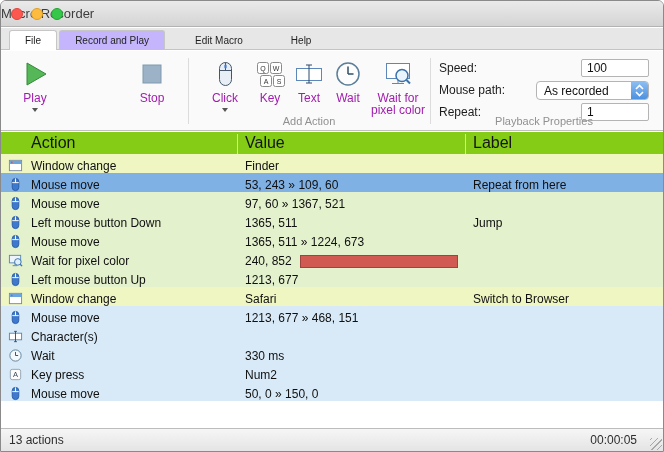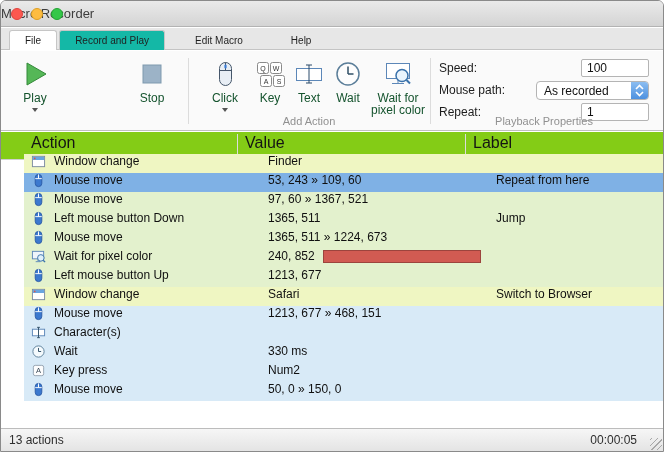--- a/index.html
+++ b/index.html
@@ -18,29 +18,29 @@
   .light.yellow{background:#fdbc40;border:1px solid #dfa023;}
   .light.green{background:#34c749;border:1px solid #23a433;}
   .title{text-align:left;line-height:25px;font-size:13px;color:#3d3d3d;}
   
   .tabbar{position:absolute;top:27px;left:0;right:0;height:22px;background:#e7e7e7;
     border-bottom:1px solid #c4c4c4;display:flex;align-items:flex-end;padding-left:8px;}
   .tab{font-size:10px;color:#1f1f1f;}
   .tab.white{background:#fff;border:1px solid #c6c6c6;border-bottom:none;
     border-radius:3px 3px 0 0;height:20px;line-height:19px;padding:0 15px;
     position:relative;z-index:2;margin-bottom:-1px;}
-  .tab.active{background:#14b8a6;}
+  .tab.active{background:#c4b5fd;}
   .tab.plain{padding:0 4px;margin-bottom:3px;}
   .tab.m1{margin-left:2px;}
   .tab.m2{margin-left:26px;}
   .tab.m3{margin-left:40px;}
   
   .ribbon{position:absolute;top:50px;left:0;right:0;height:80px;background:#fafafa;
     border-bottom:1px solid #bfbfbf;}
-  .tbtn{position:absolute;top:5px;text-align:center;color:#14532d;font-size:12px;}
+  .tbtn{position:absolute;top:5px;text-align:center;color:#a21caf;font-size:12px;}
   .tbtn .icon{height:36px;display:flex;align-items:center;justify-content:center;}
   .tbtn .lbl{line-height:13px;}
   .caret{width:0;height:0;border-left:3.5px solid transparent;
     border-right:3.5px solid transparent;border-top:4px solid #555;margin:3px auto 0;}
   .b-play{left:8px;width:52px}.b-record{left:64px;width:58px}.b-stop{left:128px;width:46px}
   .b-click{left:198px;width:52px}.b-key{left:250px;width:38px}.b-text{left:288px;width:40px}
   .b-wait{left:328px;width:38px}.b-pixel{left:366px;width:62px}
   .b-pixel .lbl{line-height:12px;}
   .vsep{position:absolute;top:7px;bottom:6px;width:1px;background:#dcdcdc;}
   .sep1{left:187px}.sep2{left:429px}
@@ -59,21 +59,21 @@
   .select .stepper{width:17px;height:19px;display:flex;align-items:center;justify-content:center;
     background:linear-gradient(#8fc0f2,var(--accent-blue,#4a8ede));border-radius:0 3px 3px 0;}
   
   .thead{position:absolute;top:131px;left:0;right:0;height:28px;background:#84cc16;
     border-bottom:1px solid #d0d0d0;font-size:16px;color:#141414;}
   .hcell{position:absolute;top:0;bottom:0;line-height:21px;}
   .h-action{left:30px}.h-value{left:244px}.h-label{left:472px}
   .hsep{position:absolute;top:2px;bottom:2px;width:1px;background:#dcdcdc;}
   .hs1{left:236px}.hs2{left:464px}
   .tbody{position:absolute;top:153px;left:0;right:0;}
-  .trow{display:flex;align-items:flex-start;height:19px;font-size:12px;color:#101010;margin-left:23px;}
+  .trow{display:flex;align-items:flex-end;height:19px;font-size:12px;color:#101010;}
   .bg-window{background:var(--row-window,#eff6c2);}
   .bg-green{background:var(--row-green,#e3f1cd);}
   .bg-blue{background:var(--row-blue,#d8eaf7);}
   .trow.selected{background:var(--row-selected,#7fb1e5);}
   .cell{overflow:hidden;white-space:nowrap;}
   .c-icon{width:28px;display:flex;justify-content:center;align-items:center;}
   .c-action{width:208px;padding-left:2px;}
   .c-value{width:228px;padding-left:8px;display:flex;align-items:center;}
   .c-label{flex:1;padding-left:8px;}
   .swatch{display:inline-block;width:158px;height:13px;margin-left:8px;

